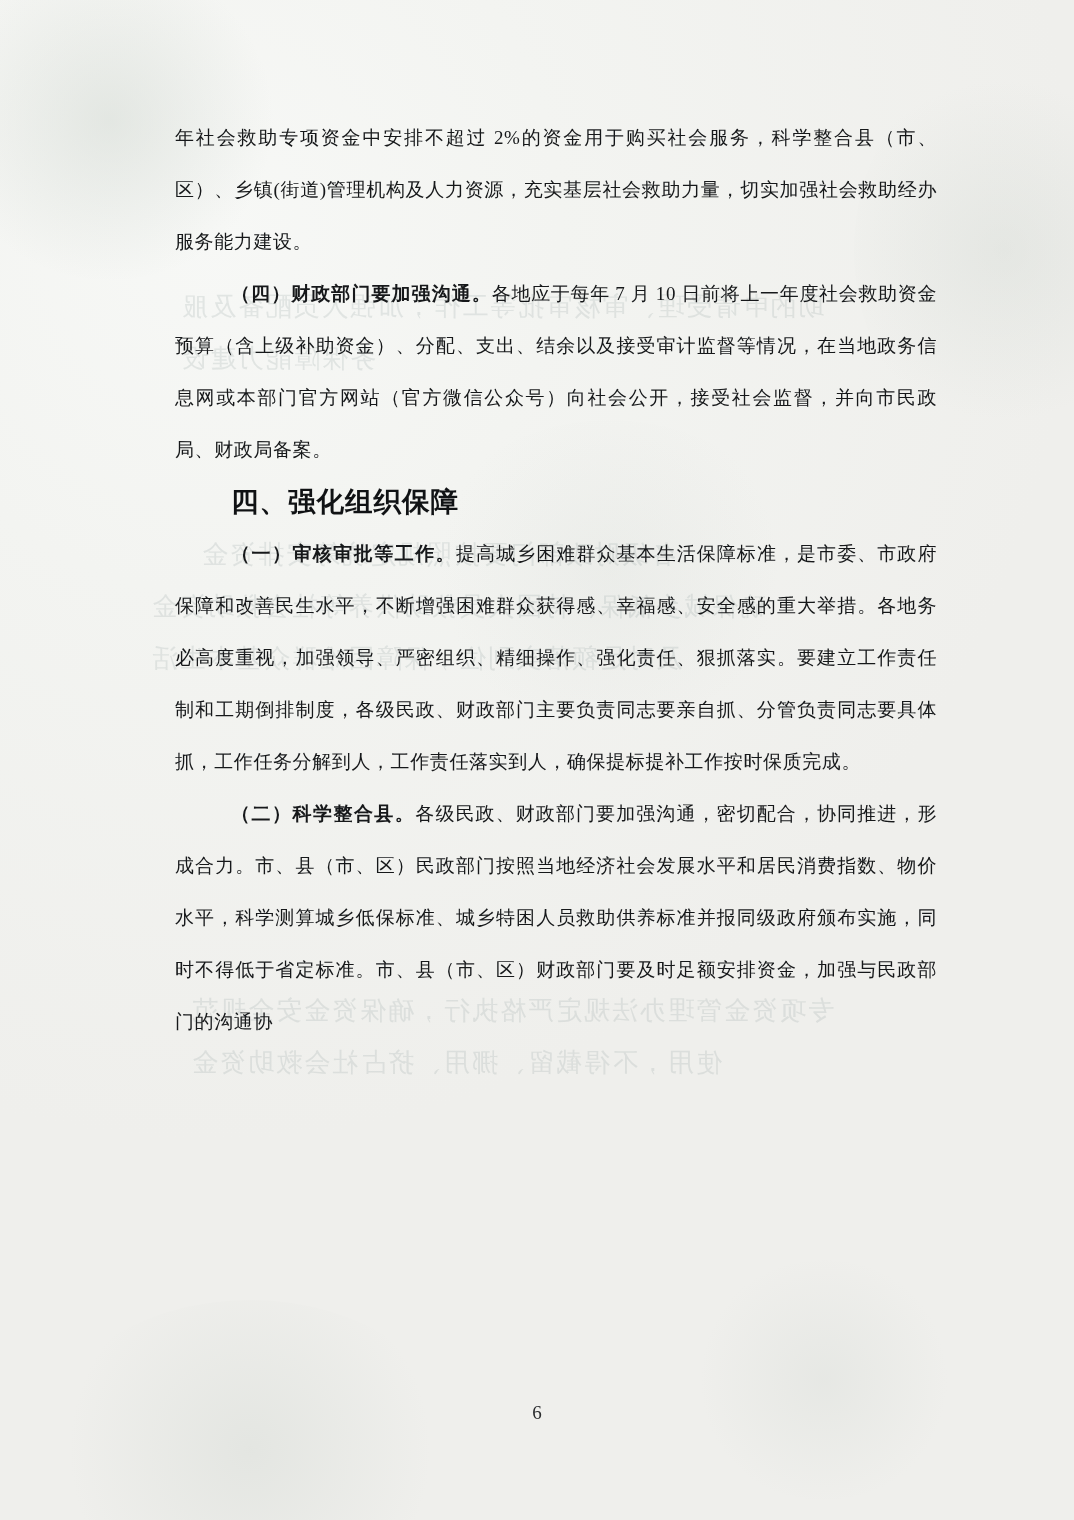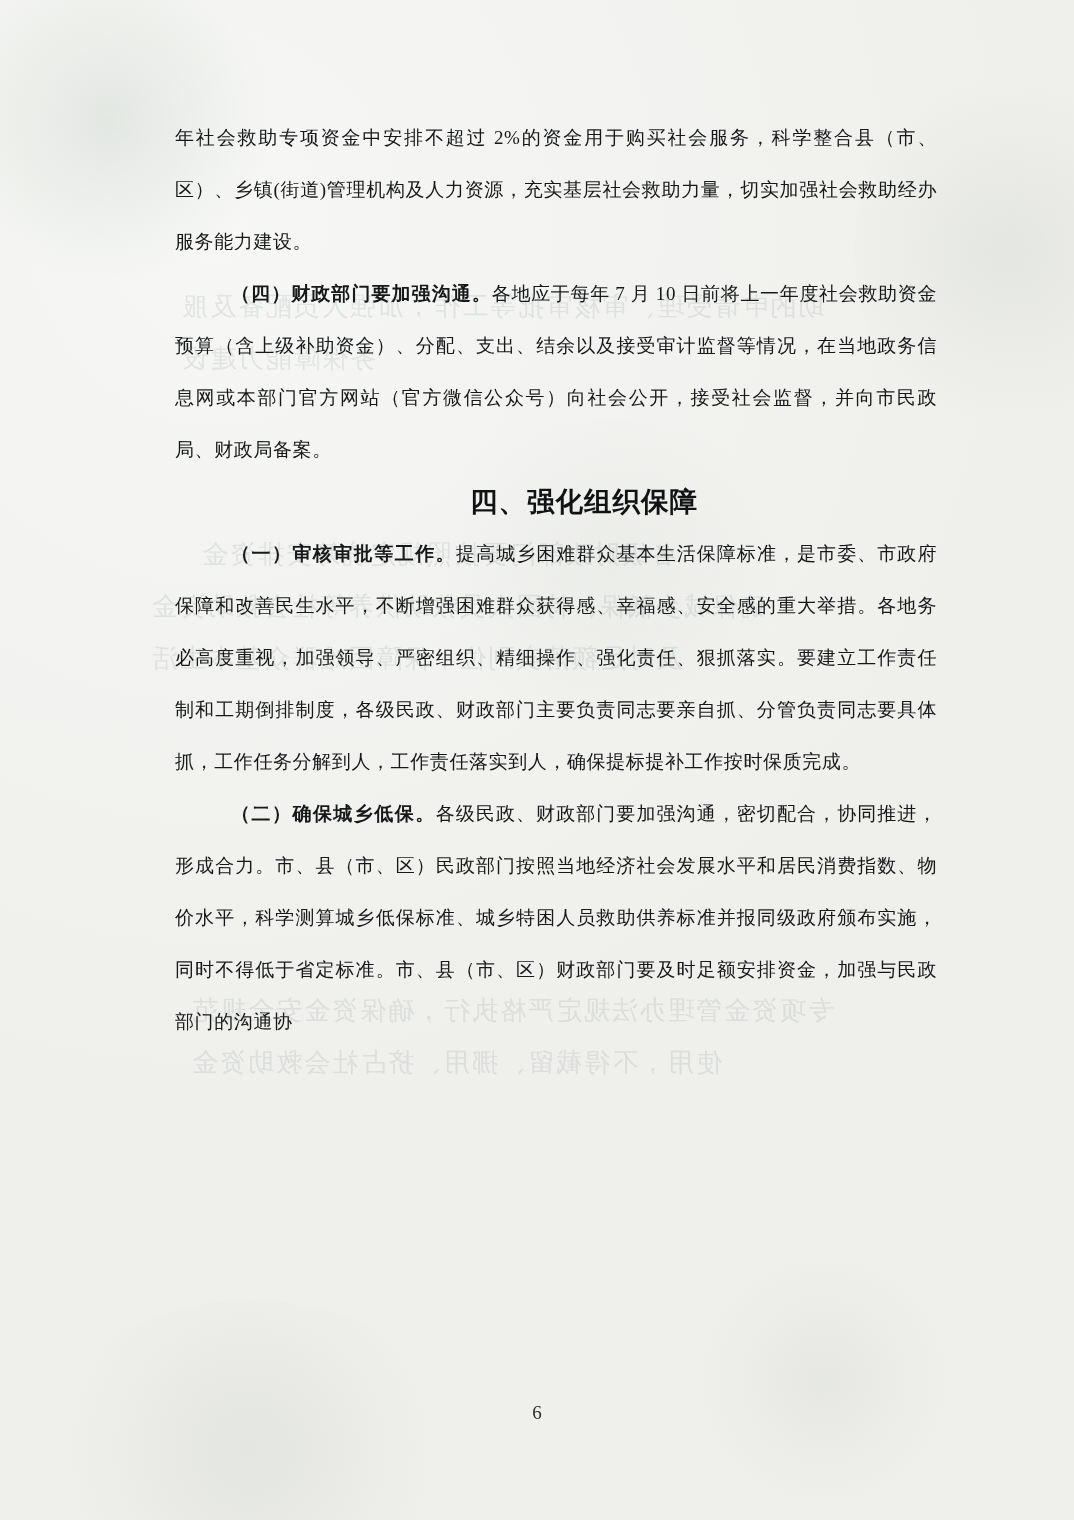--- a/index.html
+++ b/index.html
@@ -54,21 +54,20 @@
     text-indent: 56px;
   }
   .heading {
     font-size: 27.5px;
     line-height: 52px;
     color: #101214;
     font-weight: bold;
     letter-spacing: 1px;
     text-indent: 56px;
     margin: 0;
-    text-align: center;
   }
   .lead {
     font-weight: bold;
     letter-spacing: 1px;
   }
   .pagenum {
     position: absolute;
     left: 0;
     right: 0;
     bottom: 96px;
@@ -119,19 +118,19 @@
   <div class="content">
 
     <p class="para"><span>年社会救助专项资金中安排不超过 2%的资金用于购买社会服务，科学整合县（市、区）、乡镇(街道)管理机构及人力资源，充实基层社会救助力量，切实加强社会救助经办服务能力建设。</span></p>
 
     <p class="para indent"><span class="lead">（四）财政部门要加强沟通。</span><span>各地应于每年 7 月 10 日前将上一年度社会救助资金预算（含上级补助资金）、分配、支出、结余以及接受审计监督等情况，在当地政务信息网或本部门官方网站（官方微信公众号）向社会公开，接受社会监督，并向市民政局、财政局备案。</span></p>
 
     <p class="heading">四、强化组织保障</p>
 
     <p class="para indent"><span class="lead">（一）审核审批等工作。</span><span>提高城乡困难群众基本生活保障标准，是市委、市政府保障和改善民生水平，不断增强困难群众获得感、幸福感、安全感的重大举措。各地务必高度重视，加强领导、严密组织、精细操作、强化责任、狠抓落实。要建立工作责任制和工期倒排制度，各级民政、财政部门主要负责同志要亲自抓、分管负责同志要具体抓，工作任务分解到人，工作责任落实到人，确保提标提补工作按时保质完成。</span></p>
 
-    <p class="para indent"><span class="lead">（二）确保城乡低保。</span><span>各级民政、财政部门要加强沟通，密切配合，协同推进，形成合力。市、县（市、区）民政部门按照当地经济社会发展水平和居民消费指数、物价水平，科学测算城乡低保标准、城乡特困人员救助供养标准并报同级政府颁布实施，同时不得低于省定标准。市、县（市、区）财政部门要及时足额安排资金，加强与民政部门的沟通协</span></p>
+    <p class="para indent"><span class="lead">（二）科学整合县。</span><span>各级民政、财政部门要加强沟通，密切配合，协同推进，形成合力。市、县（市、区）民政部门按照当地经济社会发展水平和居民消费指数、物价水平，科学测算城乡低保标准、城乡特困人员救助供养标准并报同级政府颁布实施，同时不得低于省定标准。市、县（市、区）财政部门要及时足额安排资金，加强与民政部门的沟通协</span></p>
 
   </div>
 
   <div class="pagenum">6</div>
 
 </div>
 
 </body></html>

